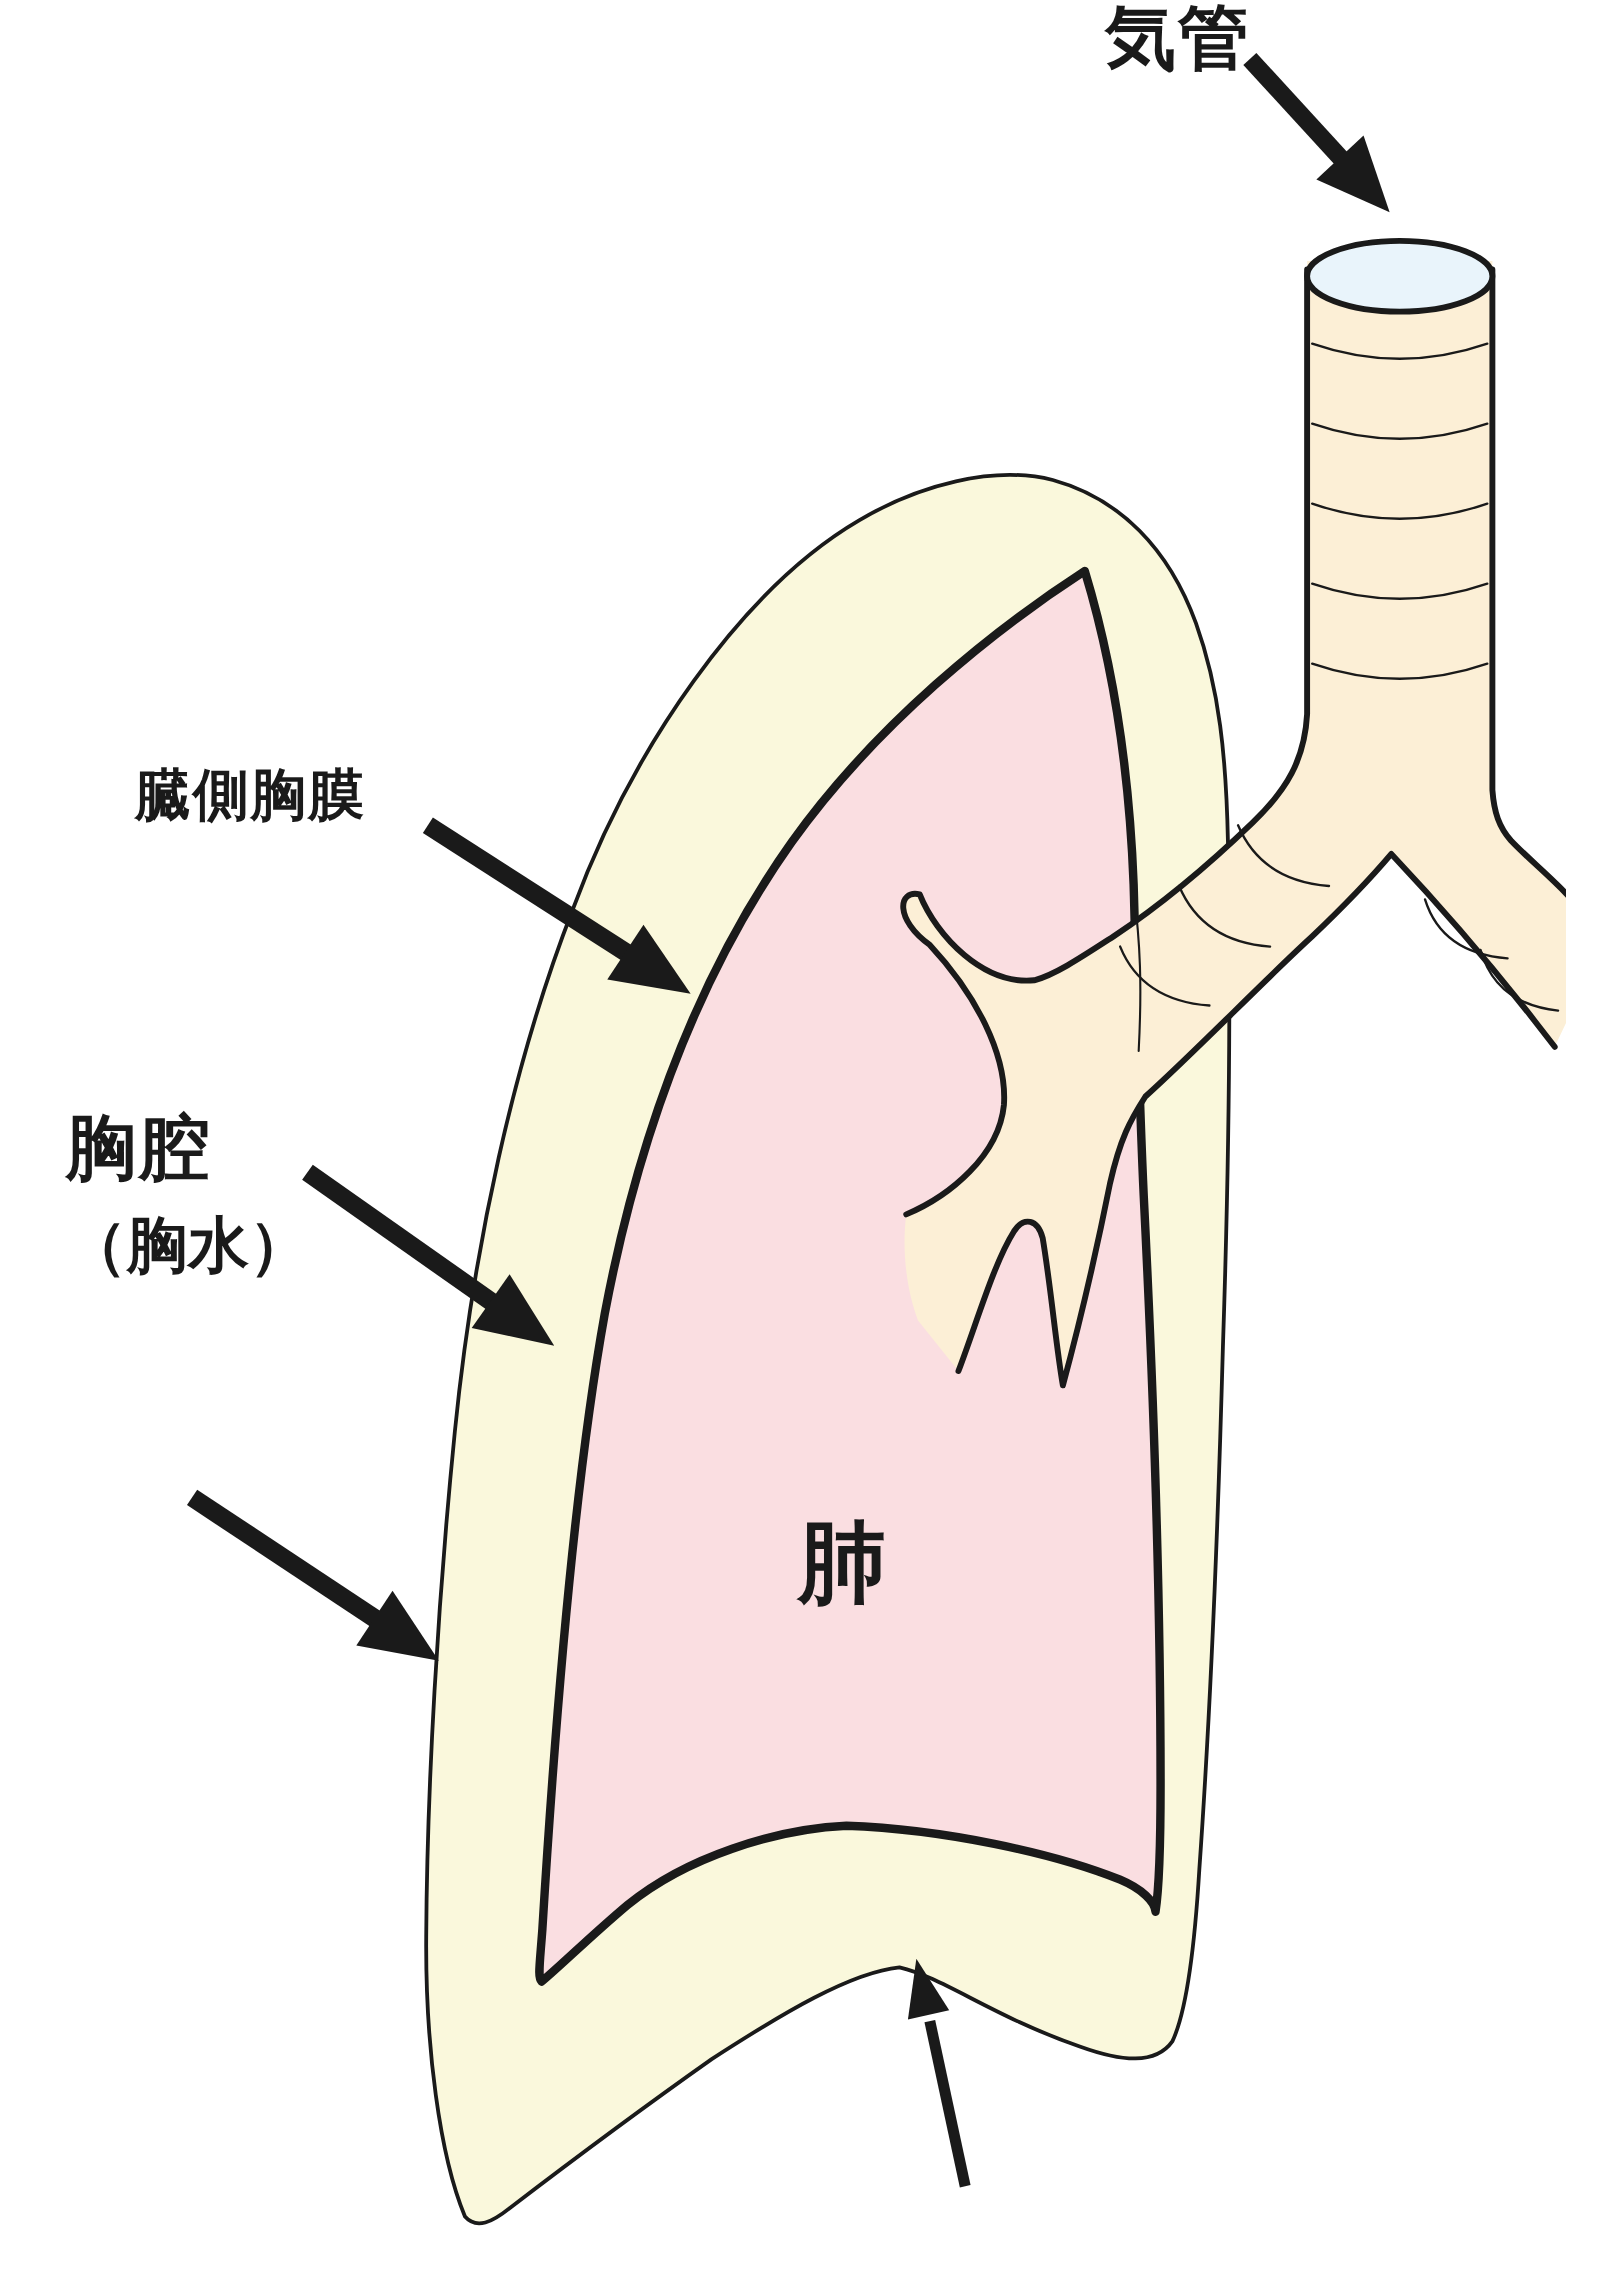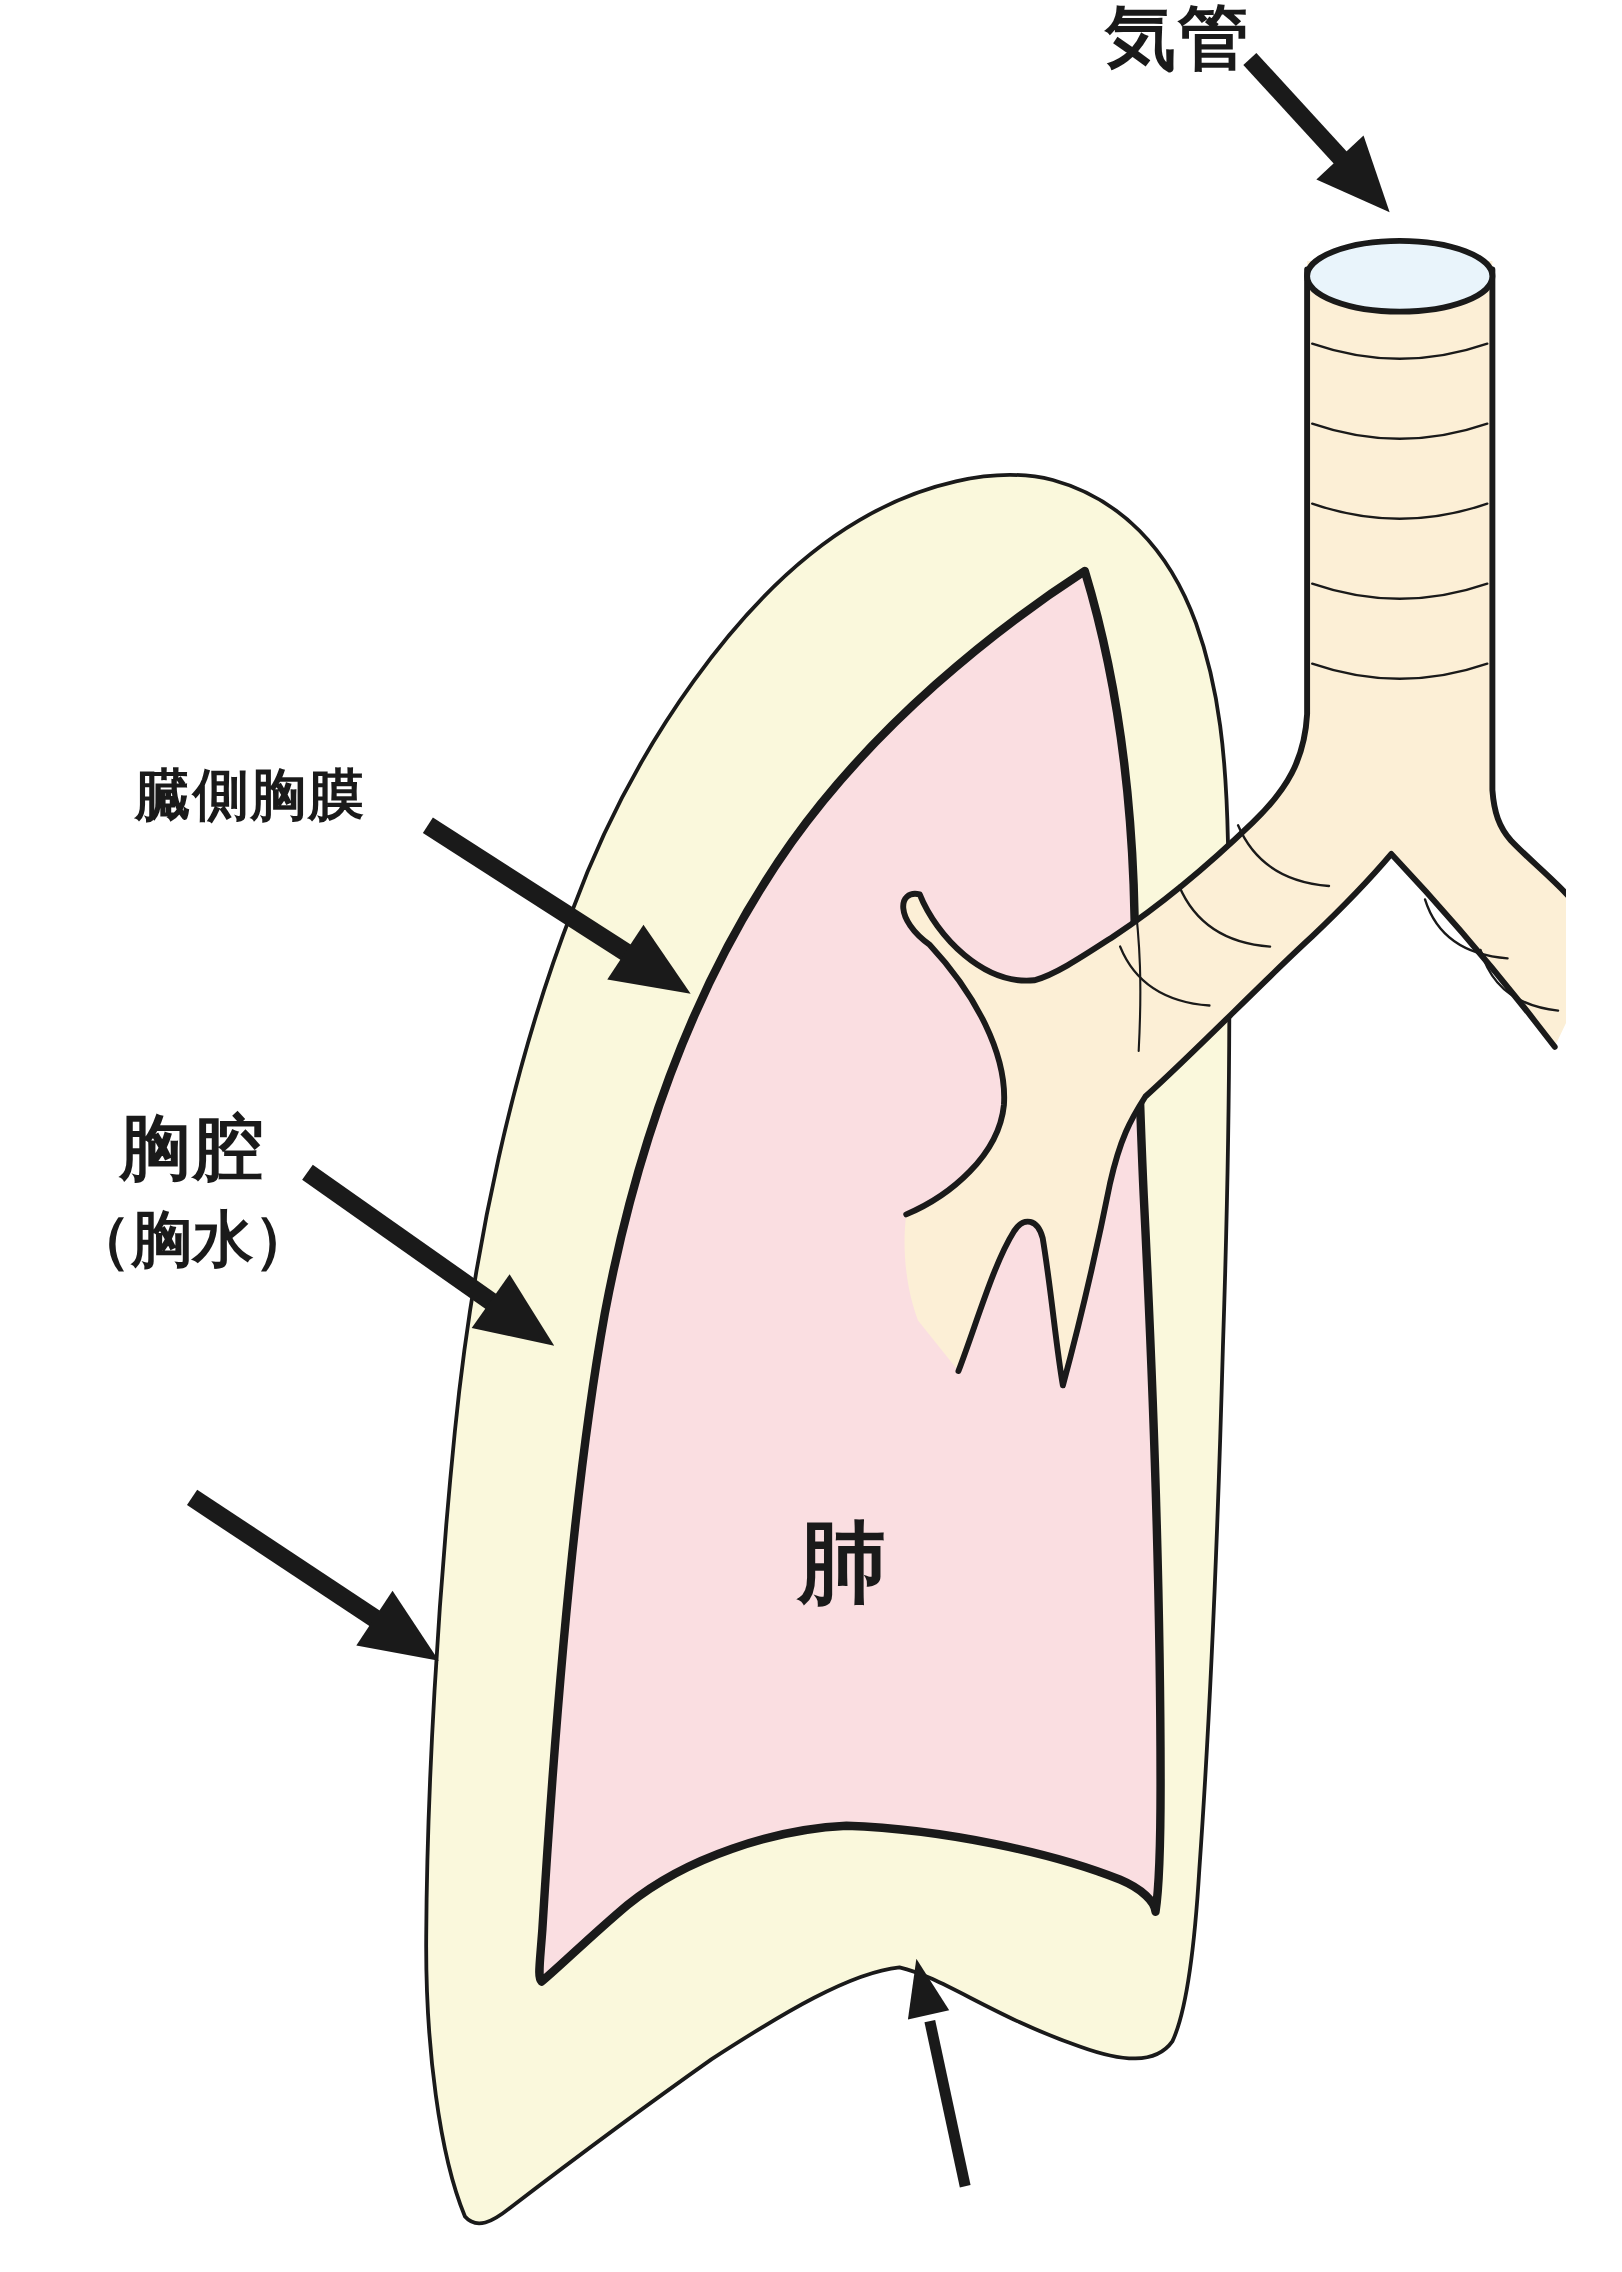--- a/index.html
+++ b/index.html
@@ -16,22 +16,22 @@
   .tree-stroke{fill:none;stroke:var(--outline);stroke-width:7;stroke-linecap:round;stroke-linejoin:round;}
   .ring{fill:none;stroke:var(--outline);stroke-width:2.8;stroke-linecap:round;}
   .thinline{fill:none;stroke:var(--outline);stroke-width:2.5;stroke-linecap:round;}
   .opening{fill:var(--trachea_opening);stroke:var(--outline);stroke-width:7;}
   .arrow-shaft{stroke:var(--outline);fill:none;}
   .arrow-head{fill:var(--outline);stroke:none;}
   .lbl{position:absolute;color:var(--text);font-weight:600;white-space:nowrap;
        line-height:1.08;letter-spacing:1.7px;}
   .lbl-trachea{left:1105px;top:0px;font-size:71px;}
   .lbl-visceral{left:135px;top:765px;font-size:56px;}
-  .lbl-cavity{left:66px;top:1110px;width:253px;text-align:center;font-size:71px;}
-  .lbl-cavity .sub{font-size:61px;margin-top:19px;letter-spacing:0;}
+  .lbl-cavity{left:66px;top:1110px;width:253px;font-size:71px;}
+  .lbl-cavity .sub{font-size:61px;margin-top:25px;letter-spacing:0;}
   .lbl-parietal{left:1.7px;top:1416px;font-size:71px;}
   .lbl-lung{left:798px;top:1514px;font-size:89px;}
   .lbl-diaphragm{left:866px;top:2188px;font-size:77px;}
 </style>
 </head>
 <body>
 
 <div id="stage">
 
   <svg width="1623" height="2273" viewBox="0 0 1927 2699">

